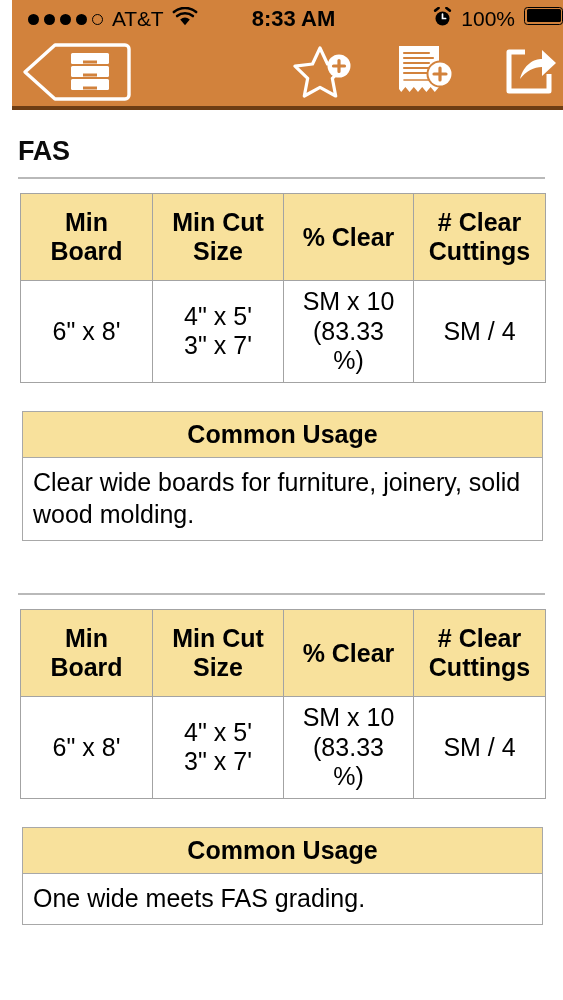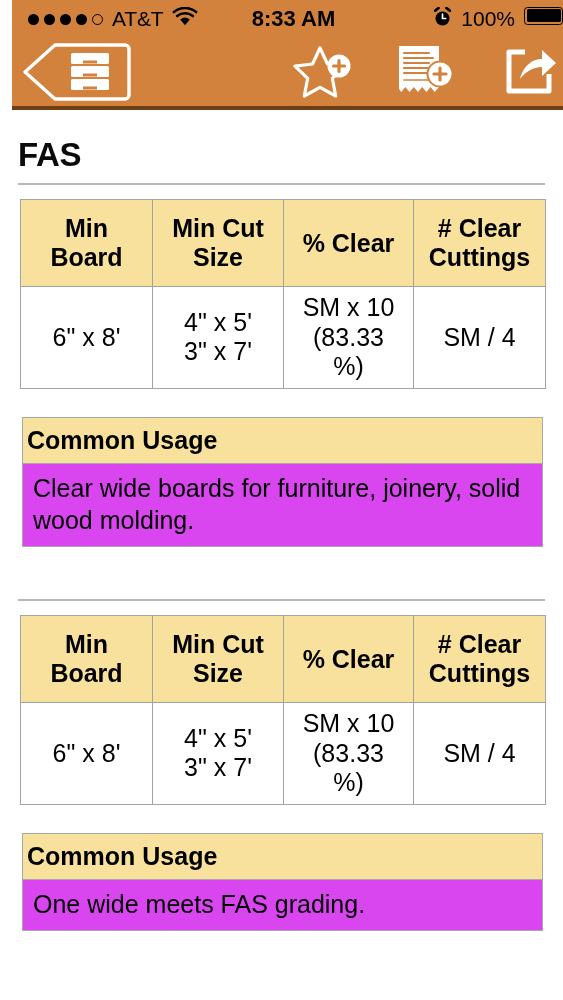--- a/index.html
+++ b/index.html
@@ -155,21 +155,21 @@
     top: 110px; left: 0;
     width: 563px;
     height: 890px;
     background: #ffffff;
     overflow: hidden;
   }
 
   .section { width: 563px; }
 
   .section-title {
-    font-size: 33px;
+    font-size: 27px;
     font-weight: bold;
     color: #0b0b0b;
     padding: 0 0 0 18px;
     letter-spacing: -0.3px;
     line-height: 1;
   }
   .title-rule {
     height: 2px;
     background: #b9b9b9;
     margin: 12px 18px 0 18px;
@@ -216,27 +216,27 @@
     border-collapse: separate;
     border-spacing: 1px;
     background: #a8a8a8;
     table-layout: fixed;
   }
   .usage-table th {
     background: #f8e19c;
     font-size: 25px;
     font-weight: bold;
     color: #000;
-    text-align: left;
+    text-align: center;
     padding: 9px 4px;
     line-height: 1.1;
     margin-top: 48px;
   }
   .usage-table td {
-    background: #d946ef;
+    background: #ffffff;
     font-size: 25px;
     color: #000;
     text-align: left;
     padding: 8px 10px 10px 10px;
     line-height: 1.28;
   }
 
   .sec-gap-1 { height: 28px; }
   .sec-gap-2 { height: 40px; }
   .sec-gap-3 { height: 44px; }

